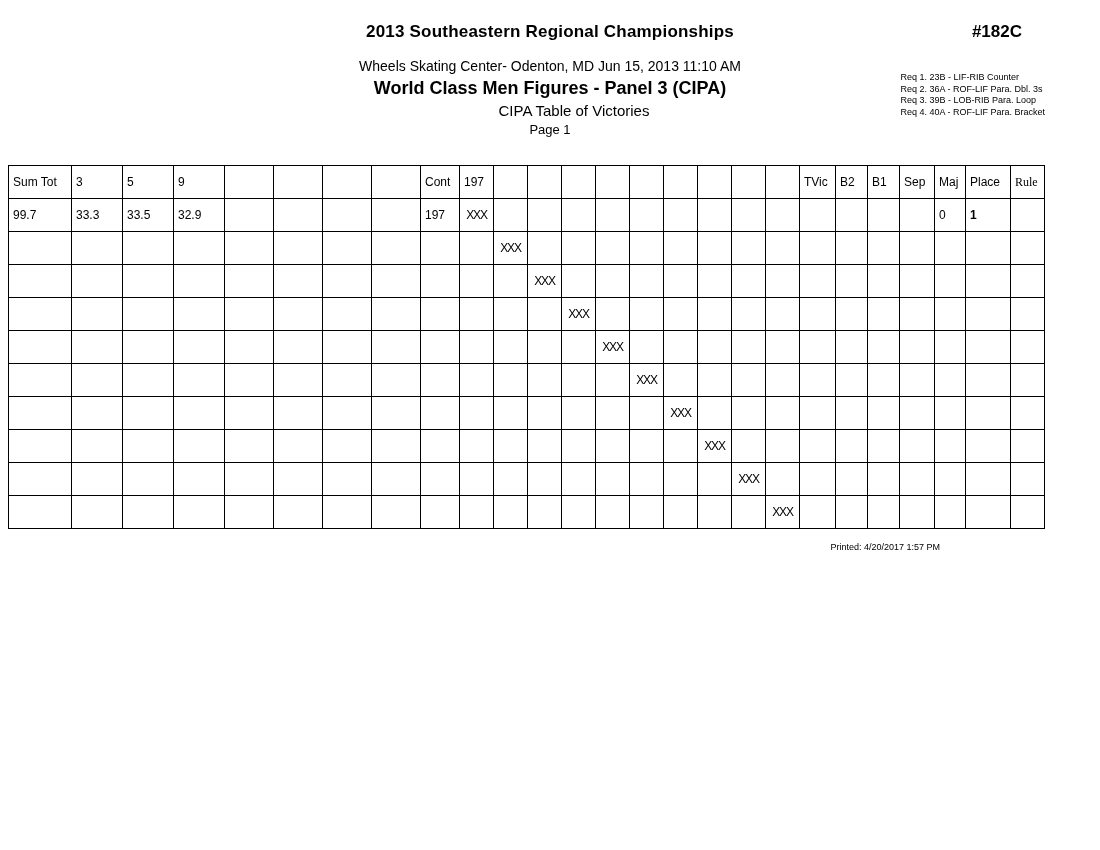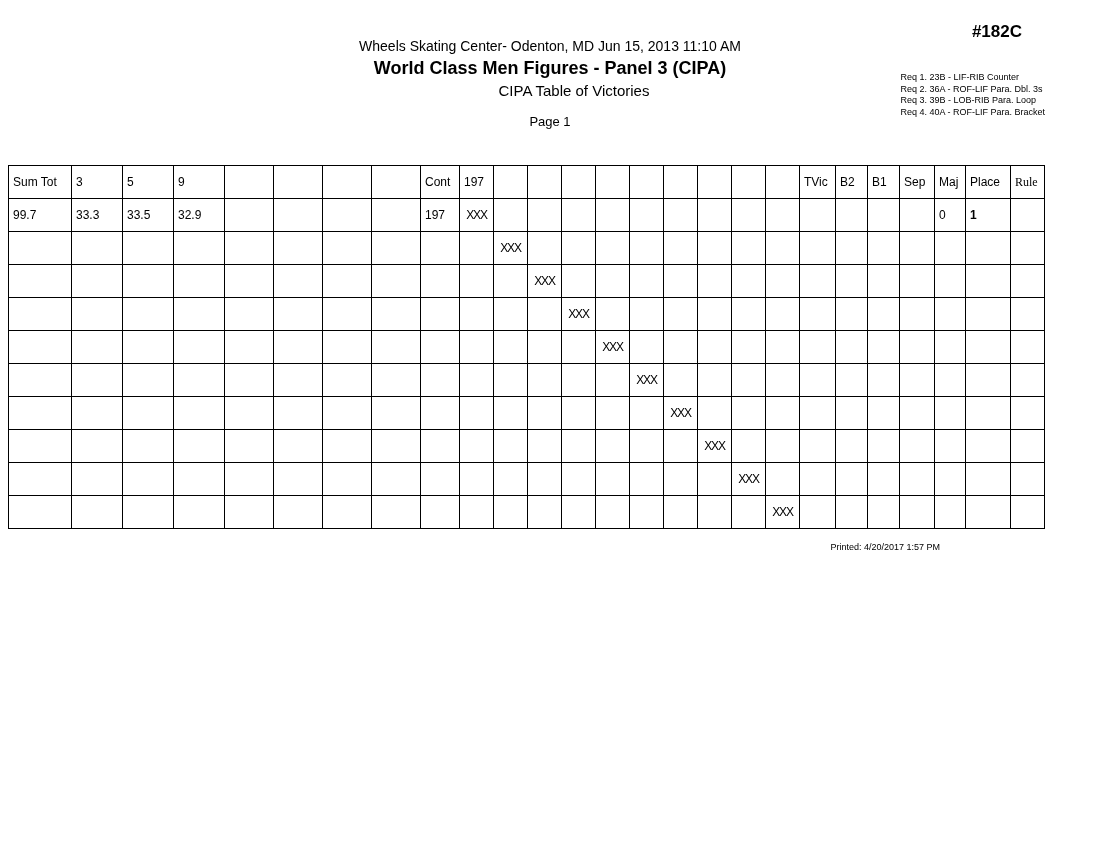--- a/index.html
+++ b/index.html
@@ -49,21 +49,21 @@
   }
   .h-sub {
     font-size: 15px;
     line-height: 19px;
     margin-top: 2px;
     margin-left: 48px;
   }
   .h-page {
     font-size: 13px;
     line-height: 17px;
-    margin-top: 13px;
+    margin-top: 1px;
   }
 
   .entry-number {
     position: absolute;
     top: 22px;
     right: 78px;
     font-size: 17px;
     font-weight: bold;
   }
 
@@ -143,20 +143,21 @@
     text-align: right;
     font-size: 9px;
   }
 </style>
 </head>
 <body>
 
 <div class="page">
 
   <div class="header">
+    <div class="h-title">2013 Southeastern Regional Championships</div>
     <div class="h-venue">Wheels Skating Center- Odenton, MD  Jun 15, 2013  11:10 AM</div>
     <div class="h-event">World Class Men Figures - Panel 3 (CIPA)</div>
     <div class="h-sub">CIPA Table of Victories</div>
     <div class="h-page">Page 1</div>
   </div>
 
   <div class="entry-number">#182C</div>
 
   <div class="req-block">
     <div>Req 1.  23B - LIF-RIB Counter</div>

